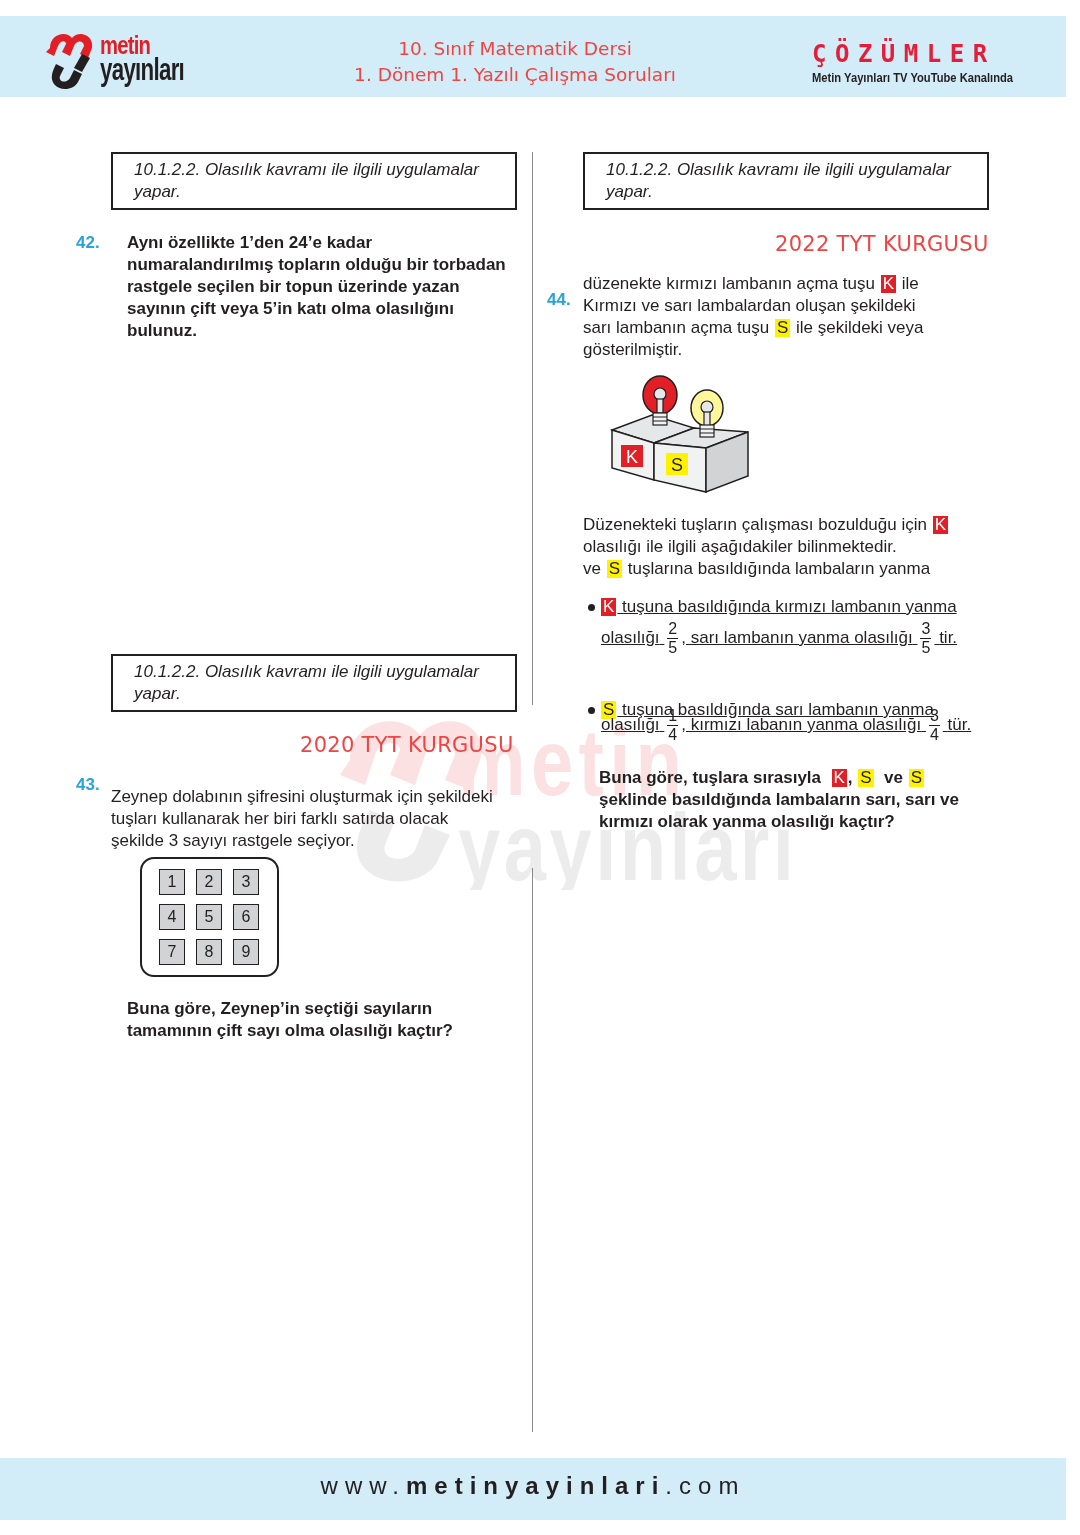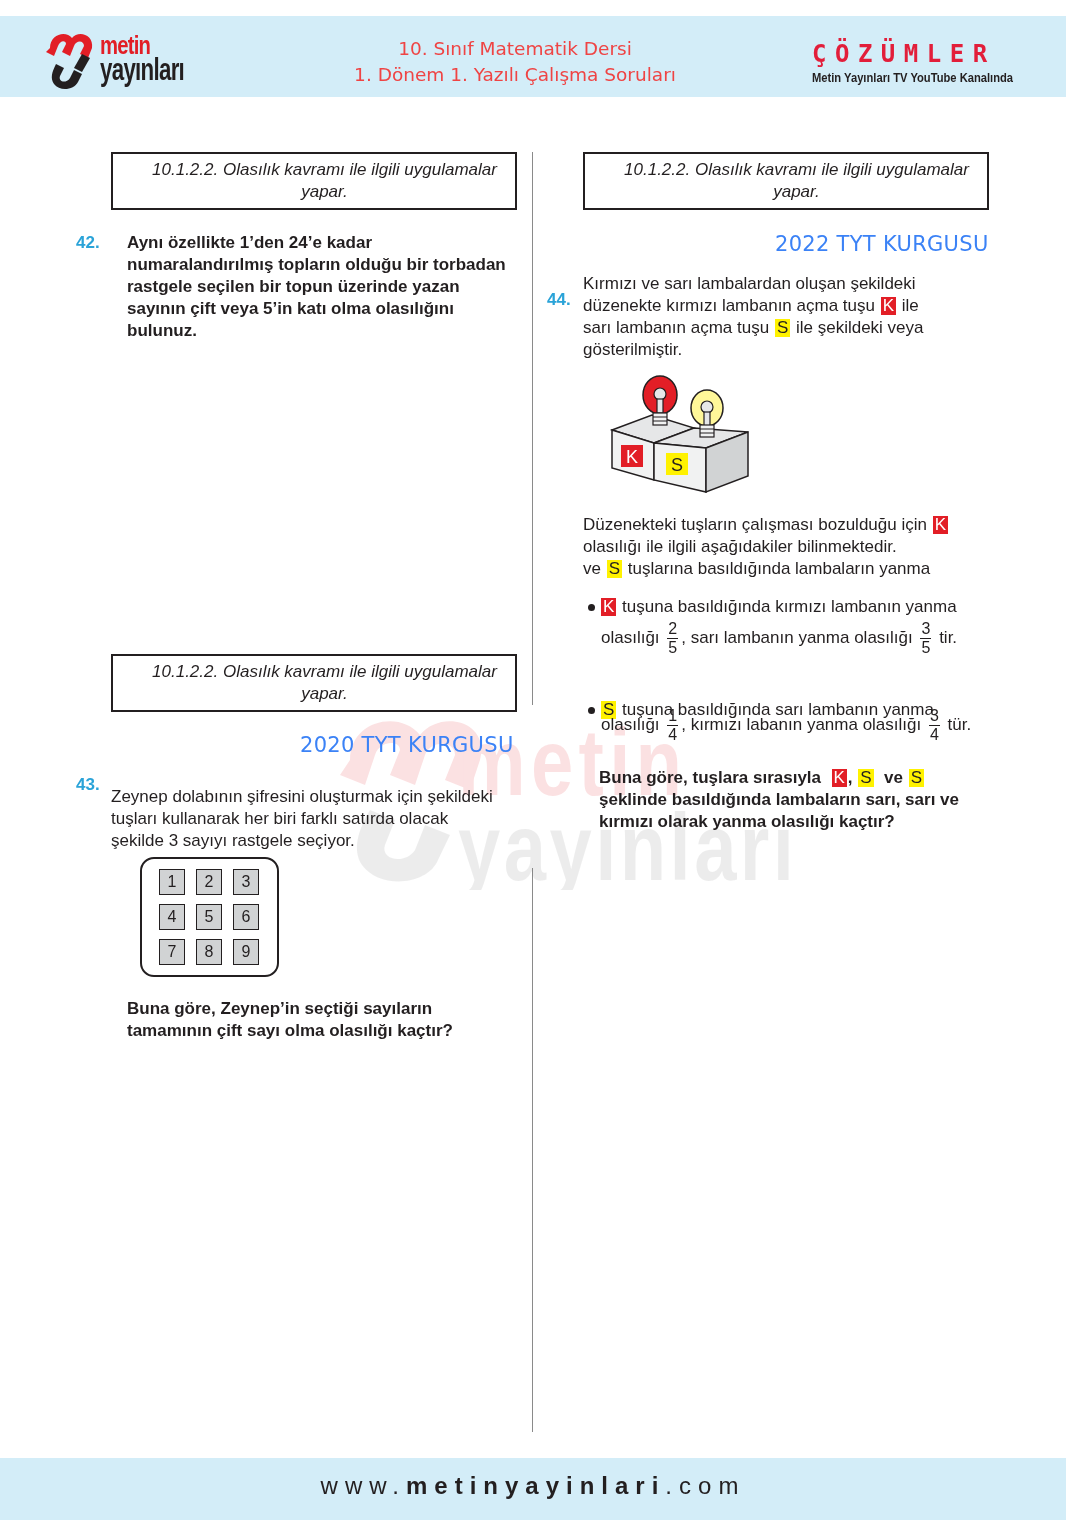--- a/index.html
+++ b/index.html
@@ -9,36 +9,36 @@
   .header { position: absolute; left: 0; top: 16px; width: 1066px; height: 81px; background: #d3edf8; }
   .logo { position: absolute; left: 44px; top: 28px; width: 170px; height: 66px; }
   .logo-word1 { position: absolute; left: 56px; top: 2px; font-family: "Liberation Sans", sans-serif; font-weight: bold; font-size: 26px; color: #e21e26; letter-spacing: -1px; transform: scaleX(0.78); transform-origin: left top; }
   .logo-word2 { position: absolute; left: 56px; top: 24px; font-family: "Liberation Sans", sans-serif; font-weight: bold; font-size: 31px; color: #231f20; letter-spacing: -1px; transform: scaleX(0.72); transform-origin: left top; }
   .header-title { position: absolute; left: 300px; top: 36px; width: 430px; text-align: center; font-family: "DejaVu Sans", sans-serif; font-size: 18.5px; line-height: 26px; color: #ef4444; }
   .cozumler { position: absolute; left: 812px; top: 40px; font-family: "DejaVu Sans Mono", monospace; font-weight: bold; font-size: 24px; color: #e21e3a; letter-spacing: 8.5px; }
   .cozumler-sub { position: absolute; left: 812px; top: 70px; font-family: "Liberation Sans", sans-serif; font-weight: bold; font-size: 13px; color: #231f20; transform: scaleX(0.86); transform-origin: left top; white-space: nowrap; }
 
   .divider { position: absolute; left: 532px; width: 1px; background: #8a8a8a; }
 
-  .obj-box { position: absolute; border: 2px solid #231f20; padding: 5px 0 0 21px; font-style: italic; font-size: 17px; line-height: 22px; color: #231f20; text-align: center; }
+  .obj-box { position: absolute; border: 2px solid #231f20; padding: 5px 0 0 21px; font-style: italic; font-size: 17px; line-height: 22px; color: #231f20; }
 
   .q-num { position: absolute; font-weight: bold; color: #2aa3d8; font-size: 17px; }
   .q-text { position: absolute; font-size: 17px; line-height: 22px; color: #231f20; }
   .bold { font-weight: bold; margin-left: 16px; }
 
-  .kurgu { position: absolute; font-family: "DejaVu Sans", sans-serif; font-size: 21px; color: #3b82f6; letter-spacing: 0.3px; }
+  .kurgu { position: absolute; font-family: "DejaVu Sans", sans-serif; font-size: 21px; color: #ef4444; letter-spacing: 0.3px; }
 
   .badge-k { display: inline-block; background: #e21e26; color: #fff; padding: 0 2px; line-height: 18px; font-size: 17px; margin: 0 1px; }
   .badge-s { display: inline-block; background: #fff200; color: #231f20; padding: 0 2px; line-height: 18px; font-size: 17px; margin: 0 1px; }
 
   .frac { display: inline-block; vertical-align: middle; text-align: center; font-size: 16px; line-height: 18px; margin: 0 3px; }
   .frac .num { display: block; border-bottom: 1px solid #231f20; padding: 0 1px; }
   .frac .den { display: block; }
 
-  .bullet-line { position: absolute; font-size: 17px; color: #231f20; white-space: nowrap; }
+  .bullet-line { position: absolute; font-size: 17px; color: #231f20; white-space: nowrap; text-decoration: underline; }
   .bullet-dot { display: inline-block; width: 7px; height: 7px; border-radius: 50%; background: #231f20; vertical-align: middle; margin-right: 5px; }
 
   .keypad { position: absolute; left: 140px; top: 857px; width: 139px; height: 120px; border: 2px solid #231f20; border-radius: 14px; }
   .key { position: absolute; width: 26px; height: 26px; background: #d1d3d4; border: 1.5px solid #231f20; font-size: 16px; line-height: 23px; text-align: center; color: #231f20; }
 
   .footer { position: absolute; left: 0; top: 1458px; width: 1066px; height: 62px; background: #d3edf8; }
   .footer-url { position: absolute; left: 0; top: 1472px; width: 1066px; text-align: center; font-size: 24px; letter-spacing: 7px; color: #231f20; }
   .footer-url .mid { font-weight: bold; }
 
   .watermark { position: absolute; left: 330px; top: 700px; width: 460px; height: 190px; opacity: 0.13; pointer-events: none; }
@@ -123,22 +123,22 @@
 
 <div class="obj-box" style="left:583px;top:152px;width:406px;height:58px;">
   <div>10.1.2.2. Olasılık kavramı ile ilgili uygulamalar</div>
   <div>yapar.</div>
 </div>
 
 <div class="kurgu" style="left:775px;top:232px;">2022 TYT KURGUSU</div>
 
 <div class="q-num" style="left:547px;top:274px;margin-top:16px;">44.</div>
 <div class="q-text" style="left:583px;top:273px;width:440px;">
+  <div><span>düzenekte kırmızı lambanın açma tuşu</span> <span class="badge-k">K</span> <span>ile</span></div>
   <div>Kırmızı ve sarı lambalardan oluşan şekildeki</div>
-  <div><span>düzenekte kırmızı lambanın açma tuşu</span> <span class="badge-k">K</span> <span>ile</span></div>
   <div><span>sarı lambanın açma tuşu</span> <span class="badge-s">S</span> <span>ile şekildeki veya</span></div>
   <div>gösterilmiştir.</div>
 </div>
 
 <svg style="position:absolute;left:608px;top:370px;" width="146" height="126" viewBox="0 0 146 126">
 
   <polygon points="4,60 44,45 86,58 46,73" fill="#e6e7e8" stroke="#231f20" stroke-width="1.5"></polygon>
   <polygon points="46,73 86,58 140,62 98,78" fill="#e6e7e8" stroke="#231f20" stroke-width="1.5"></polygon>
 
   <polygon points="4,60 46,73 46,110 4,98" fill="#f1f2f2" stroke="#231f20" stroke-width="1.5"></polygon>

